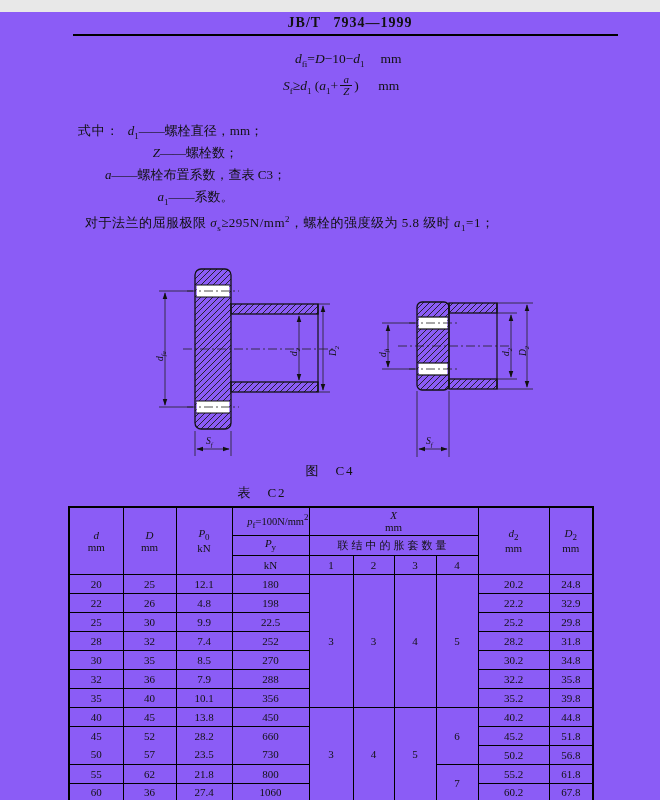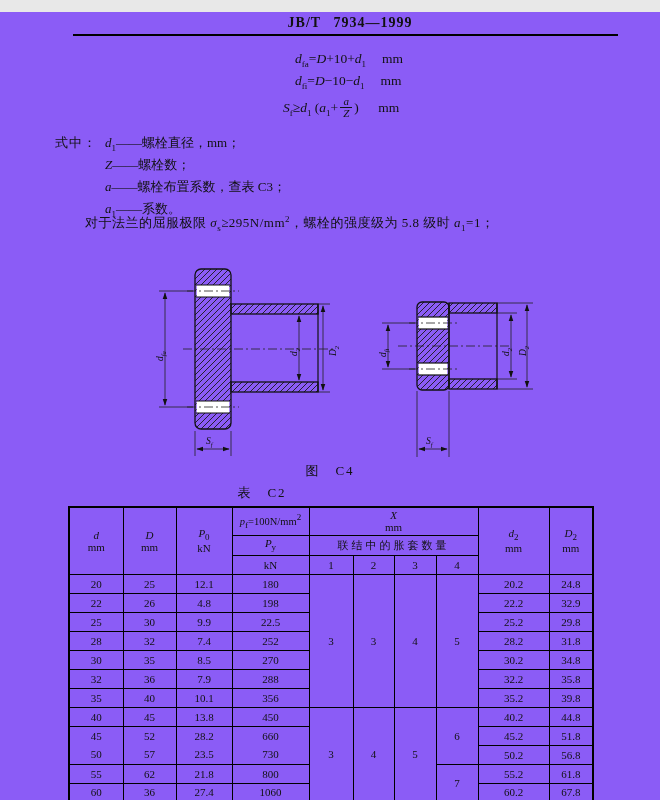--- a/index.html
+++ b/index.html
@@ -16,21 +16,21 @@
   .f-line.ind{padding-left:12px;}
   i.sym{font-style:italic;font-family:"Liberation Serif",serif;}
   sub{font-size:9px;}
   sup{font-size:9px;}
   .unit{margin-left:16px;}
   .frac{display:inline-block;vertical-align:middle;text-align:center;font-size:11px;
         line-height:1.05;margin:0 2px;position:relative;top:-1px;}
   .frac .num{display:block;padding:0 3px;}
   .frac .den{display:block;border-top:1px solid #111;padding:0 3px;}
   
-  .where{position:absolute;left:55px;top:120px;font-size:13px;}
+  .where{position:absolute;left:55px;top:108px;font-size:13px;text-align:center;}
   .where-line{height:22px;line-height:22px;white-space:nowrap;}
   .where-label{margin-right:8px;letter-spacing:1px;}
   .where-indent{display:inline-block;width:50px;}
   
   .paras{position:absolute;left:57px;top:196px;font-size:13px;}
   .para-line{height:22px;line-height:22px;text-indent:28px;letter-spacing:0.5px;white-space:nowrap;}
   
   .figure-svg{position:absolute;left:0;top:248px;width:660px;height:204px;}
   .fig-caption{position:absolute;left:0;top:450px;width:660px;text-align:center;
                font-size:13px;letter-spacing:2px;font-family:Liberation Serif, serif;}
@@ -47,36 +47,33 @@
   
   .ctable{position:absolute;left:68px;top:494px;width:524px;border-collapse:collapse;
           table-layout:fixed;font-size:11px;border:2px solid #000;}
   .ctable th,.ctable td{border:1px solid #000;text-align:center;vertical-align:middle;
           padding:0;font-weight:normal;color:#111;}
   .ctable .hdr1{height:28px;}
   .ctable .hdr2{height:20px;}
   .ctable .hdr3{height:19px;}
   .ctable tbody tr{height:19px;}
   .ctable .cnhdr{letter-spacing:3px;font-size:11px;}
-  .ctable .pf{font-size:10.5px;}
+  .ctable .pf{font-size:10.5px;text-align:right;}
   .ctable td.nb{border-bottom:none;}
   .ctable td.nt{border-top:none;}
 </style>
 </head>
 <body>
 
 <div class="page">
 
   <div class="doc-number">JB/T 7934—1999</div>
   <div class="header-rule"></div>
 
   <div class="formulas">
-    <div class="f-line ind">
-      <i class="sym">d</i><sub>fa</sub><span>=</span><i class="sym">D</i><span>+10+</span><i class="sym">d</i><sub>1</sub><span class="unit">mm</span>
-    </div>
     <div class="f-line ind">
       <i class="sym">d</i><sub>fi</sub><span>=</span><i class="sym">D</i><span>−10−</span><i class="sym">d</i><sub>1</sub><span class="unit">mm</span>
     </div>
     <div class="f-line f3">
       <i class="sym">S</i><sub>f</sub><span>≥</span><i class="sym">d</i><sub>1</sub><span> (</span><i class="sym">a</i><sub>1</sub><span>+</span><span class="frac"><i class="sym num">a</i><i class="sym den">Z</i></span><span>) </span><span class="unit">mm</span>
     </div>
   </div>
 
   <div class="where">
       <div class="where-line"><span class="where-label">式中：</span><i class="sym">d</i><sub>1</sub>——<span>螺栓直径，mm；</span></div>

